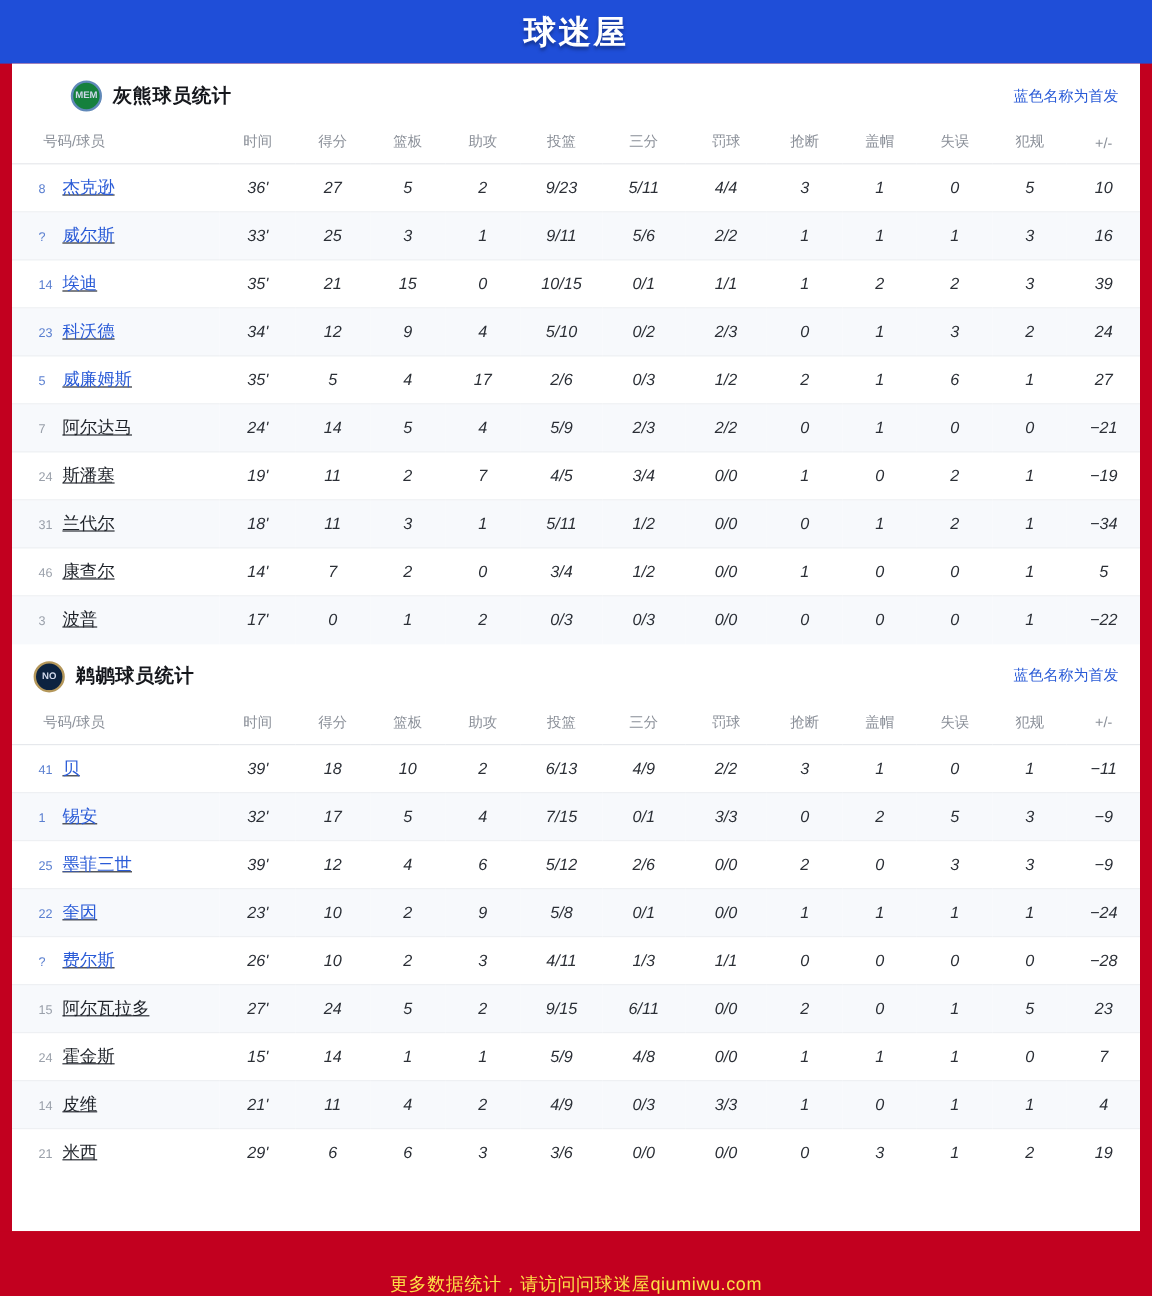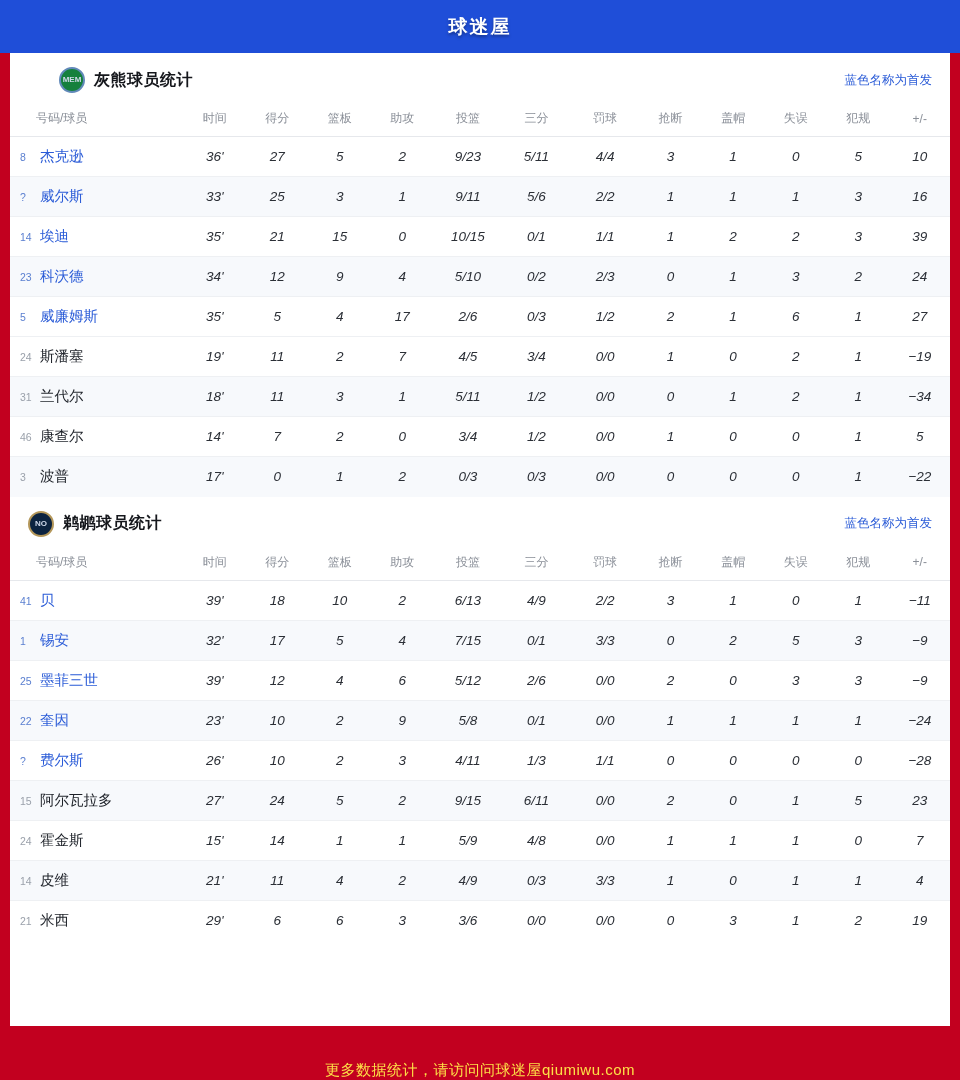--- a/index.html
+++ b/index.html
@@ -21,21 +21,21 @@
   .banner {
     height: 53px;
     background: #1f4ed8;
     display: flex;
     align-items: center;
     justify-content: center;
     flex: none;
   }
   .banner-logo {
     color: #ffffff;
-    font-size: 19px;
+    font-size: 27px;
     font-weight: bold;
     letter-spacing: 2px;
     text-shadow: 0 2px 3px rgba(0,0,0,.35);
   }
   
   .content {
     flex: 1 1 auto;
     background: #ffffff;
     margin: 0 10px;
     overflow: hidden;
@@ -99,22 +99,23 @@
     color: #2b2f36;
     text-align: center;
     height: 40px;
     border-bottom: 1px solid #eef0f3;
     font-style: italic;
   }
   tbody tr:last-child td { border-bottom: none; }
   tbody tr.alt td { background: #f7f9fc; }
   td.c-name {
     text-align: left;
-    padding-left: 10px;
+    padding-left: 22px;
     font-style: normal;
+    text-decoration: underline;
   }
   .num {
     display: inline-block;
     width: 20px;
     font-size: 10.5px;
     color: #9aa0aa;
     text-align: left;
     font-style: normal;
   }
   .pname {
@@ -264,20 +265,35 @@
               <td>17</td>
               <td>2/6</td>
               <td>0/3</td>
               <td>1/2</td>
               <td>2</td>
               <td>1</td>
               <td>6</td>
               <td>1</td>
               <td>27</td>
             </tr>
+            <tr class="alt">
+              <td class="c-name"><span class="num">7</span><span class="pname">阿尔达马</span></td>
+              <td>24'</td>
+              <td>14</td>
+              <td>5</td>
+              <td>4</td>
+              <td>5/9</td>
+              <td>2/3</td>
+              <td>2/2</td>
+              <td>0</td>
+              <td>1</td>
+              <td>0</td>
+              <td>0</td>
+              <td>−21</td>
+            </tr>
             <tr>
               <td class="c-name"><span class="num">24</span><span class="pname">斯潘塞</span></td>
               <td>19'</td>
               <td>11</td>
               <td>2</td>
               <td>7</td>
               <td>4/5</td>
               <td>3/4</td>
               <td>0/0</td>
               <td>1</td>

